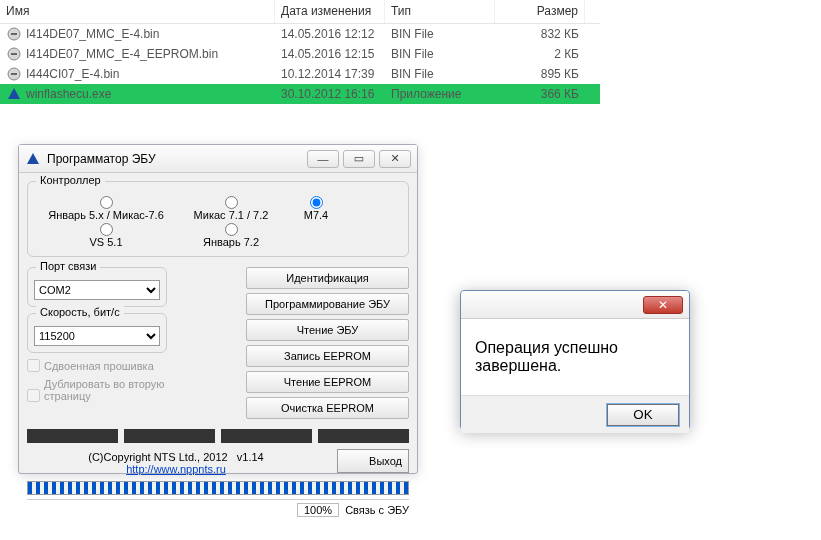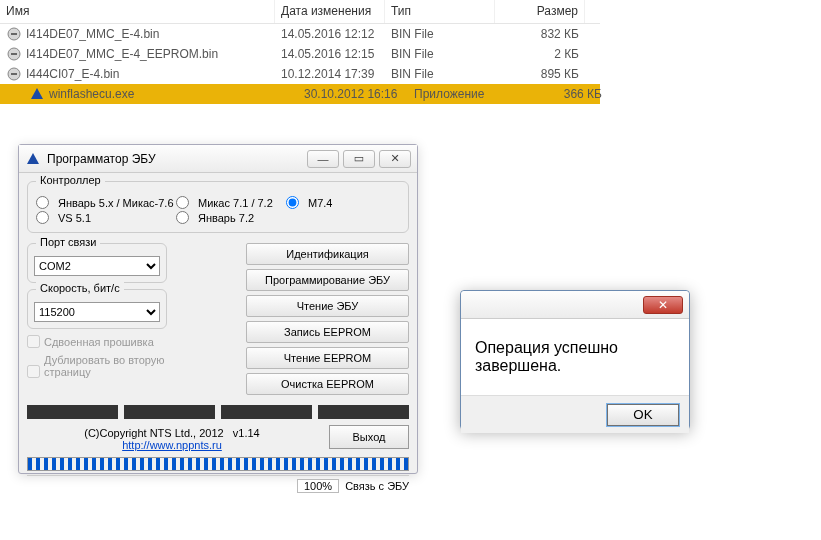--- a/index.html
+++ b/index.html
@@ -16,21 +16,21 @@
   }
   
   .filelist { position: absolute; left: 0; top: 0; width: 600px; }
   .fl-head { display: flex; height: 24px; border-bottom: 1px solid #e5e5e5; color: #333; }
   .fl-head > div { padding: 4px 6px; border-right: 1px solid #f0f0f0; }
   .col-name { flex: 0 0 275px; }
   .col-date { flex: 0 0 110px; }
   .col-type { flex: 0 0 110px; }
   .col-size { flex: 0 0 90px; text-align: right; }
   .fl-row { display: flex; height: 20px; align-items: center; color: #555; }
-  .fl-row.sel { background: #eab308; padding-left: 23px; }
+  .fl-row.sel { background: #22c55e; }
   .fl-row > div { padding: 2px 6px; white-space: nowrap; overflow: hidden; }
   .col-name .nm { display: flex; align-items: center; gap: 4px; }
   .ico { width: 16px; height: 16px; display: inline-flex; align-items: center; justify-content: center; }
   .ico svg { display: block; }
   
   .appwin {
     position: absolute; left: 18px; top: 144px;
     width: 400px; height: 330px;
     border: 1px solid #aab; background: #f0f0f0;
     border-radius: 3px;
@@ -55,21 +55,21 @@
   
   .grp {
     border: 1px solid #ccc; border-radius: 6px; position: relative;
     padding: 14px 8px 8px 8px; background: #f0f0f0;
   }
   .grp > .lg {
     position: absolute; top: -8px; left: 8px;
     background: #f0f0f0; padding: 0 4px; font-size: 11px;
   }
   .radios { display: grid; grid-template-columns: 140px 110px 60px; row-gap: 2px; }
-  .radio { display: flex; align-items: center; gap: 9px; font-size: 11px; }
+  .radio { display: flex; align-items: center; gap: 0; font-size: 11px; flex-direction: column; }
   .radio input { margin: 0; }
   
   .row2 { display: flex; gap: 10px; margin-top: 10px; }
   .leftcol { width: 140px; display: flex; flex-direction: column; gap: 6px; }
   .rightcol { flex: 1; display: flex; flex-direction: column; gap: 4px; }
   .btn {
     height: 22px; width: 163px; align-self: flex-end;
     border: 1px solid #b8b8b8; background: linear-gradient(#fdfdfd,#e6e6e6);
     font-size: 11px; cursor: pointer; border-radius: 2px;
   }
@@ -84,23 +84,24 @@
   .copy { text-align: center; font-size: 11px; margin-top: 4px; }
   .copy a { color: #0044cc; }
   .dotsbar { height: 14px; border: 1px solid #999; margin-top: 6px;
     background: repeating-linear-gradient(90deg,#0055cc 0 4px,#f0f0f0 4px 8px); }
   .statusbar {
     display: flex; align-items: center; gap: 6px; margin-top: 4px;
     border-top: 1px solid #ccc; padding-top: 3px; font-size: 11px;
   }
   .statusbar .pct { border: 1px solid #bbb; padding: 0 6px; background: #fff; }
   .exitbtn {
-    width: 80px; height: 24px; border: 1px solid #999;
+    width: 72px; height: 24px; border: 1px solid #999;
     background: linear-gradient(#fdfdfd,#e6e6e6); cursor: pointer;
     font-size: 11px;
+    text-align: right;
   }
   
   .msgbox {
     position: absolute; left: 460px; top: 290px;
     width: 230px; height: 140px;
     border: 1px solid #6b8ab0; border-radius: 4px;
     background: #fff; box-shadow: 0 3px 16px rgba(0,0,0,0.3);
   }
   .msgtitle {
     height: 28px; background: linear-gradient(#fdfdfd,#ececec);

